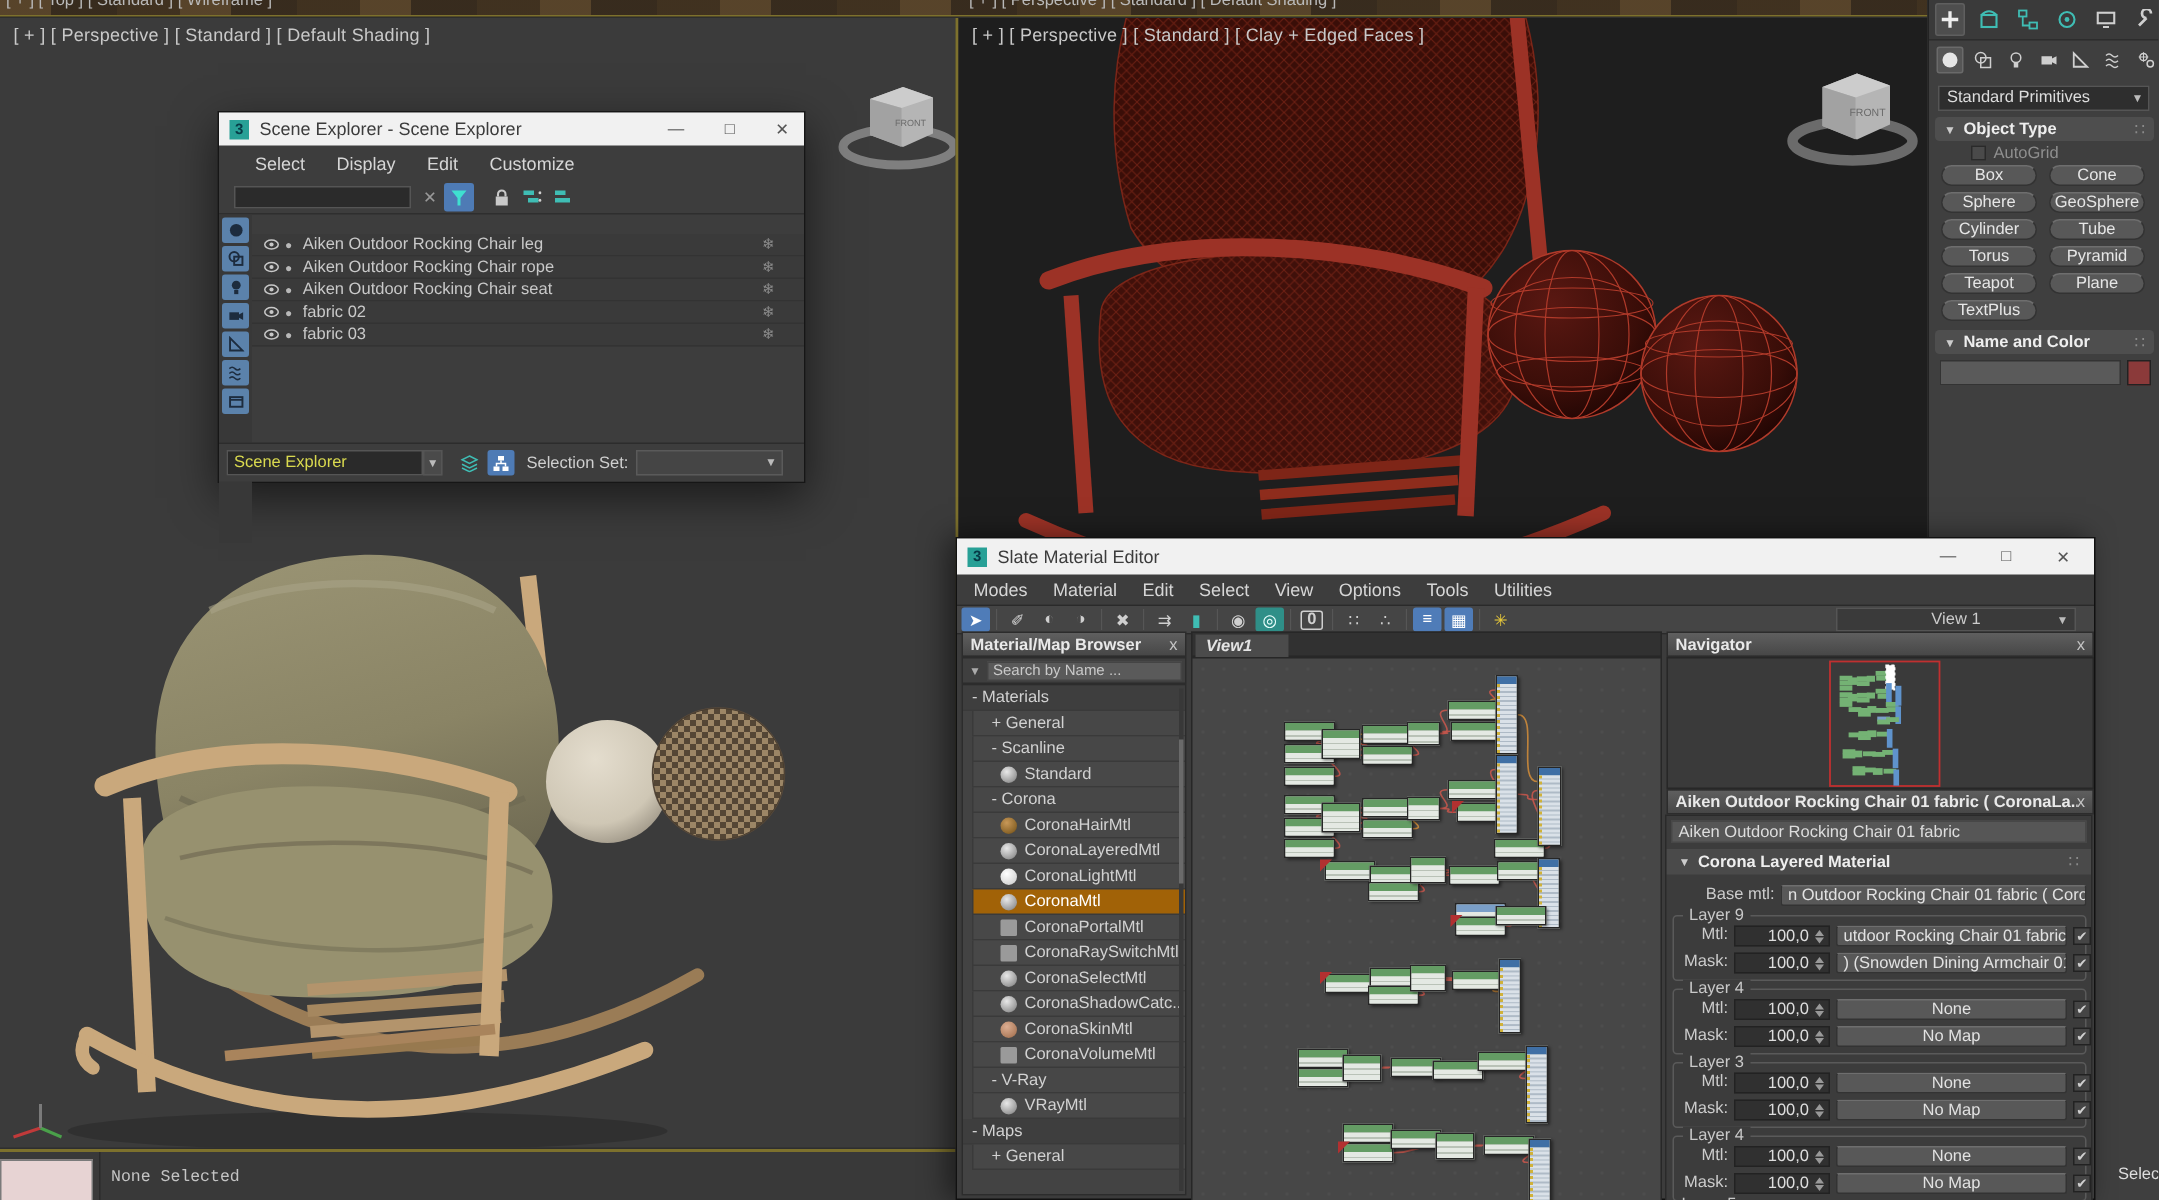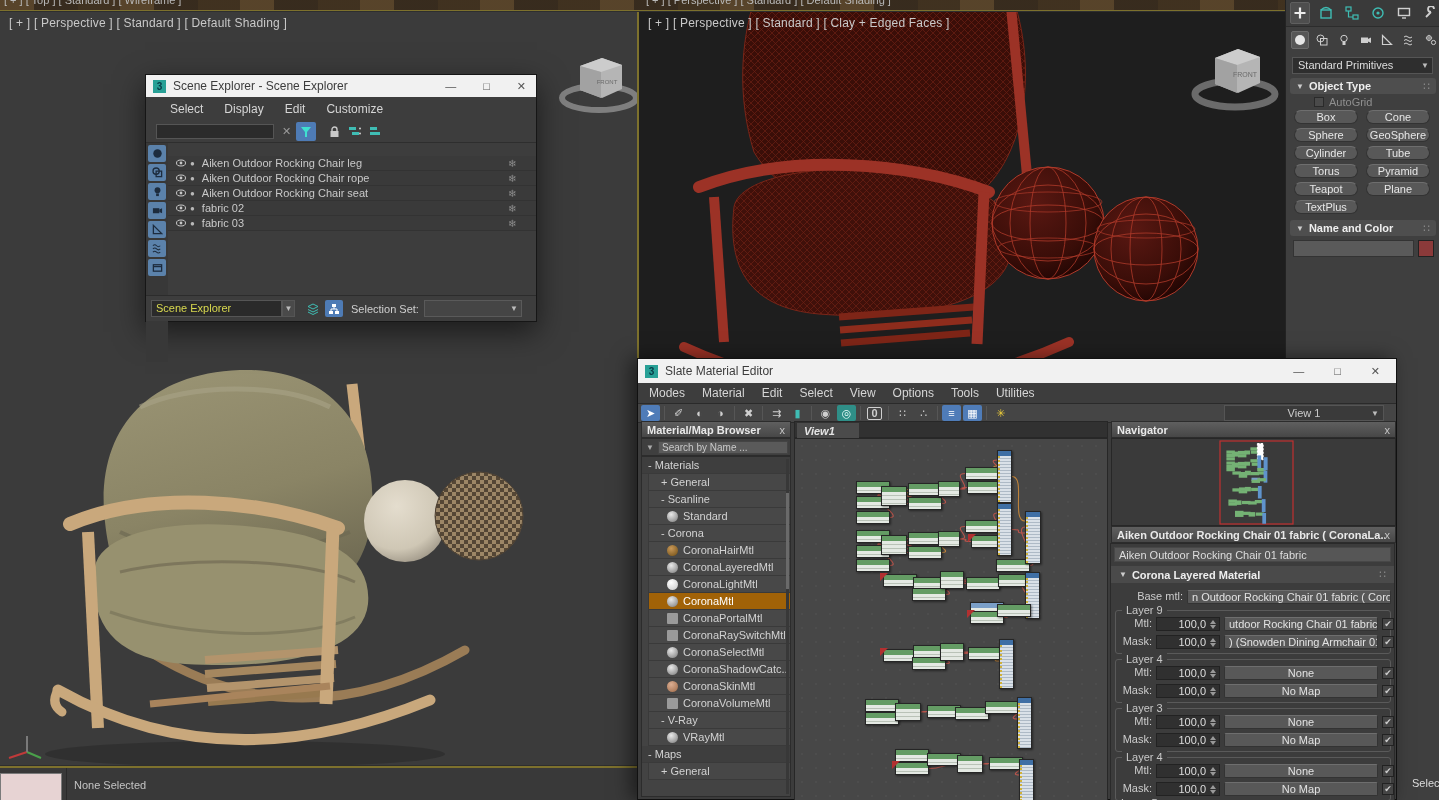--- a/index.html
+++ b/index.html
@@ -150,21 +150,21 @@
   .spin .arrows i.dn { border-top:4px solid #999; }
   .lrow .pbtn { position:absolute; left:108px; width:154px; }
   .chk { position:absolute; left:266px; top:1px; width:12px; height:12px; background:#454545; border:1px solid #222;
     color:#cfcfcf; font-size:9px; line-height:11px; text-align:center; }
   .chk::after { content:"✔"; }
 
   
   #statusbar { left:0; top:766px; width:640px; height:34px; background:#393939; border-top:2px solid #7d712d; z-index:2; }
   #listener { position:absolute; left:0; top:5px; width:62px; height:29px; background:#e7d3d3; border:1px solid #7a7a7a; }
   #status-sep { position:absolute; left:66px; top:0; width:1px; height:34px; background:#2a2a2a; }
-  #status-text { position:absolute; left:74px; top:11px; color:#c4c4c4; }
+  #status-text { position:absolute; left:74px; top:11px; color:#c4c4c4;font-family:Liberation Mono, monospace; }
 
   #watermark { left:1104px; top:684px; width:290px; height:54px; z-index:8; display:flex; align-items:center; justify-content:center;
     font-size:43px; font-weight:800; letter-spacing:1px; color:rgba(248,248,248,.55);
     text-shadow:0 2px 4px rgba(0,0,0,.35); pointer-events:none; }
 </style>
 </head>
 <body>
 
 <div id="root">
 

